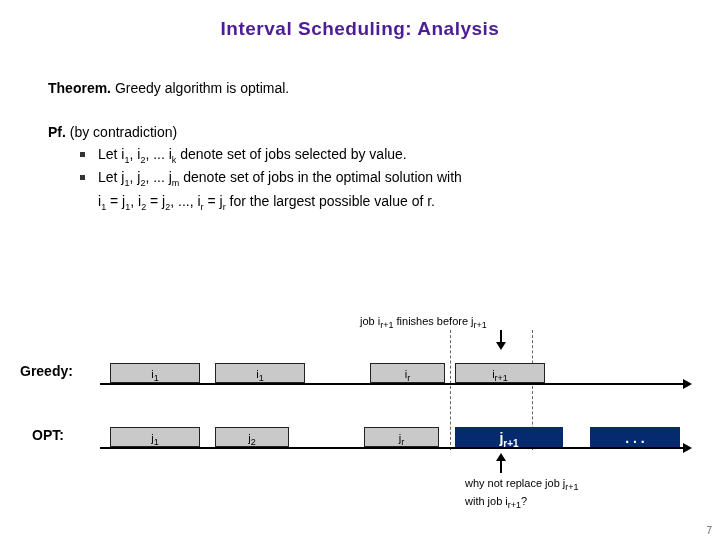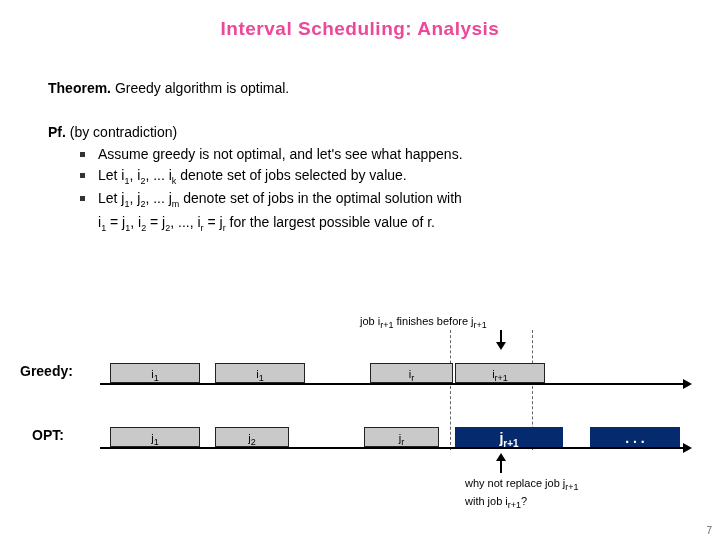--- a/index.html
+++ b/index.html
@@ -8,21 +8,21 @@
     height: 540px;
     background: #fff;
     font-family: "Comic Sans MS", "Comic Sans", cursive, sans-serif;
     color: #000;
     position: relative;
     overflow: hidden;
   }
   .title {
     text-align: center;
     font-size: 19px;
-    color: #ec4899;
+    color: #4c1d95;
     font-weight: bold;
     padding-top: 18px;
     letter-spacing: 0.5px;
   }
   .theorem {
     font-family: Arial, sans-serif;
     font-size: 14px;
     margin: 40px 0 0 48px;
   }
   .theorem .lead { font-weight: bold; }
@@ -168,21 +168,20 @@
 
 <div class="theorem">
   <span class="lead">Theorem.</span><span> Greedy algorithm is optimal.</span>
 </div>
 
 <div class="pf-head">
   <span class="lead">Pf.</span><span> (by contradiction)</span>
 </div>
 
 <ul class="bullets">
-  <li>Assume greedy is not optimal, and let's see what happens.</li>
   <li>
     <span>Let i</span><span class="sub">1</span><span>, i</span><span class="sub">2</span><span>, ... i</span><span class="sub">k</span><span> denote set of jobs selected by value.</span>
   </li>
   <li>
     <span>Let j</span><span class="sub">1</span><span>, j</span><span class="sub">2</span><span>, ... j</span><span class="sub">m</span><span> denote set of jobs in the optimal solution with</span><br>
     <span>i</span><span class="sub">1</span><span> = j</span><span class="sub">1</span><span>, i</span><span class="sub">2</span><span> = j</span><span class="sub">2</span><span>, ..., i</span><span class="sub">r</span><span> = j</span><span class="sub">r</span><span> for the largest possible value of r.</span>
   </li>
 </ul>
 
 <div class="caption-top">
@@ -192,21 +191,21 @@
 <div class="dashed d1"></div>
 <div class="dashed d2"></div>
 <div class="arrow-down"></div>
 
 <div class="rowlabel greedy-label">Greedy:</div>
 <div class="track greedy-track">
   <div class="axis"></div>
   <div class="arrowhead"></div>
   <div class="box grey" style="left:10px;width:90px"><span>i</span><span class="sub">1</span></div>
   <div class="box grey" style="left:115px;width:90px"><span>i</span><span class="sub">1</span></div>
-  <div class="box grey" style="left:270px;width:83px"><span>i</span><span class="sub">r</span></div>
+  <div class="box grey" style="left:270px;width:75px"><span>i</span><span class="sub">r</span></div>
   <div class="box grey" style="left:355px;width:90px"><span>i</span><span class="sub">r+1</span></div>
 </div>
 
 <div class="rowlabel opt-label">OPT:</div>
 <div class="track opt-track">
   <div class="axis"></div>
   <div class="arrowhead"></div>
   <div class="box grey" style="left:10px;width:90px"><span>j</span><span class="sub">1</span></div>
   <div class="box grey" style="left:115px;width:74px"><span>j</span><span class="sub">2</span></div>
   <div class="box grey" style="left:264px;width:75px"><span>j</span><span class="sub">r</span></div>

